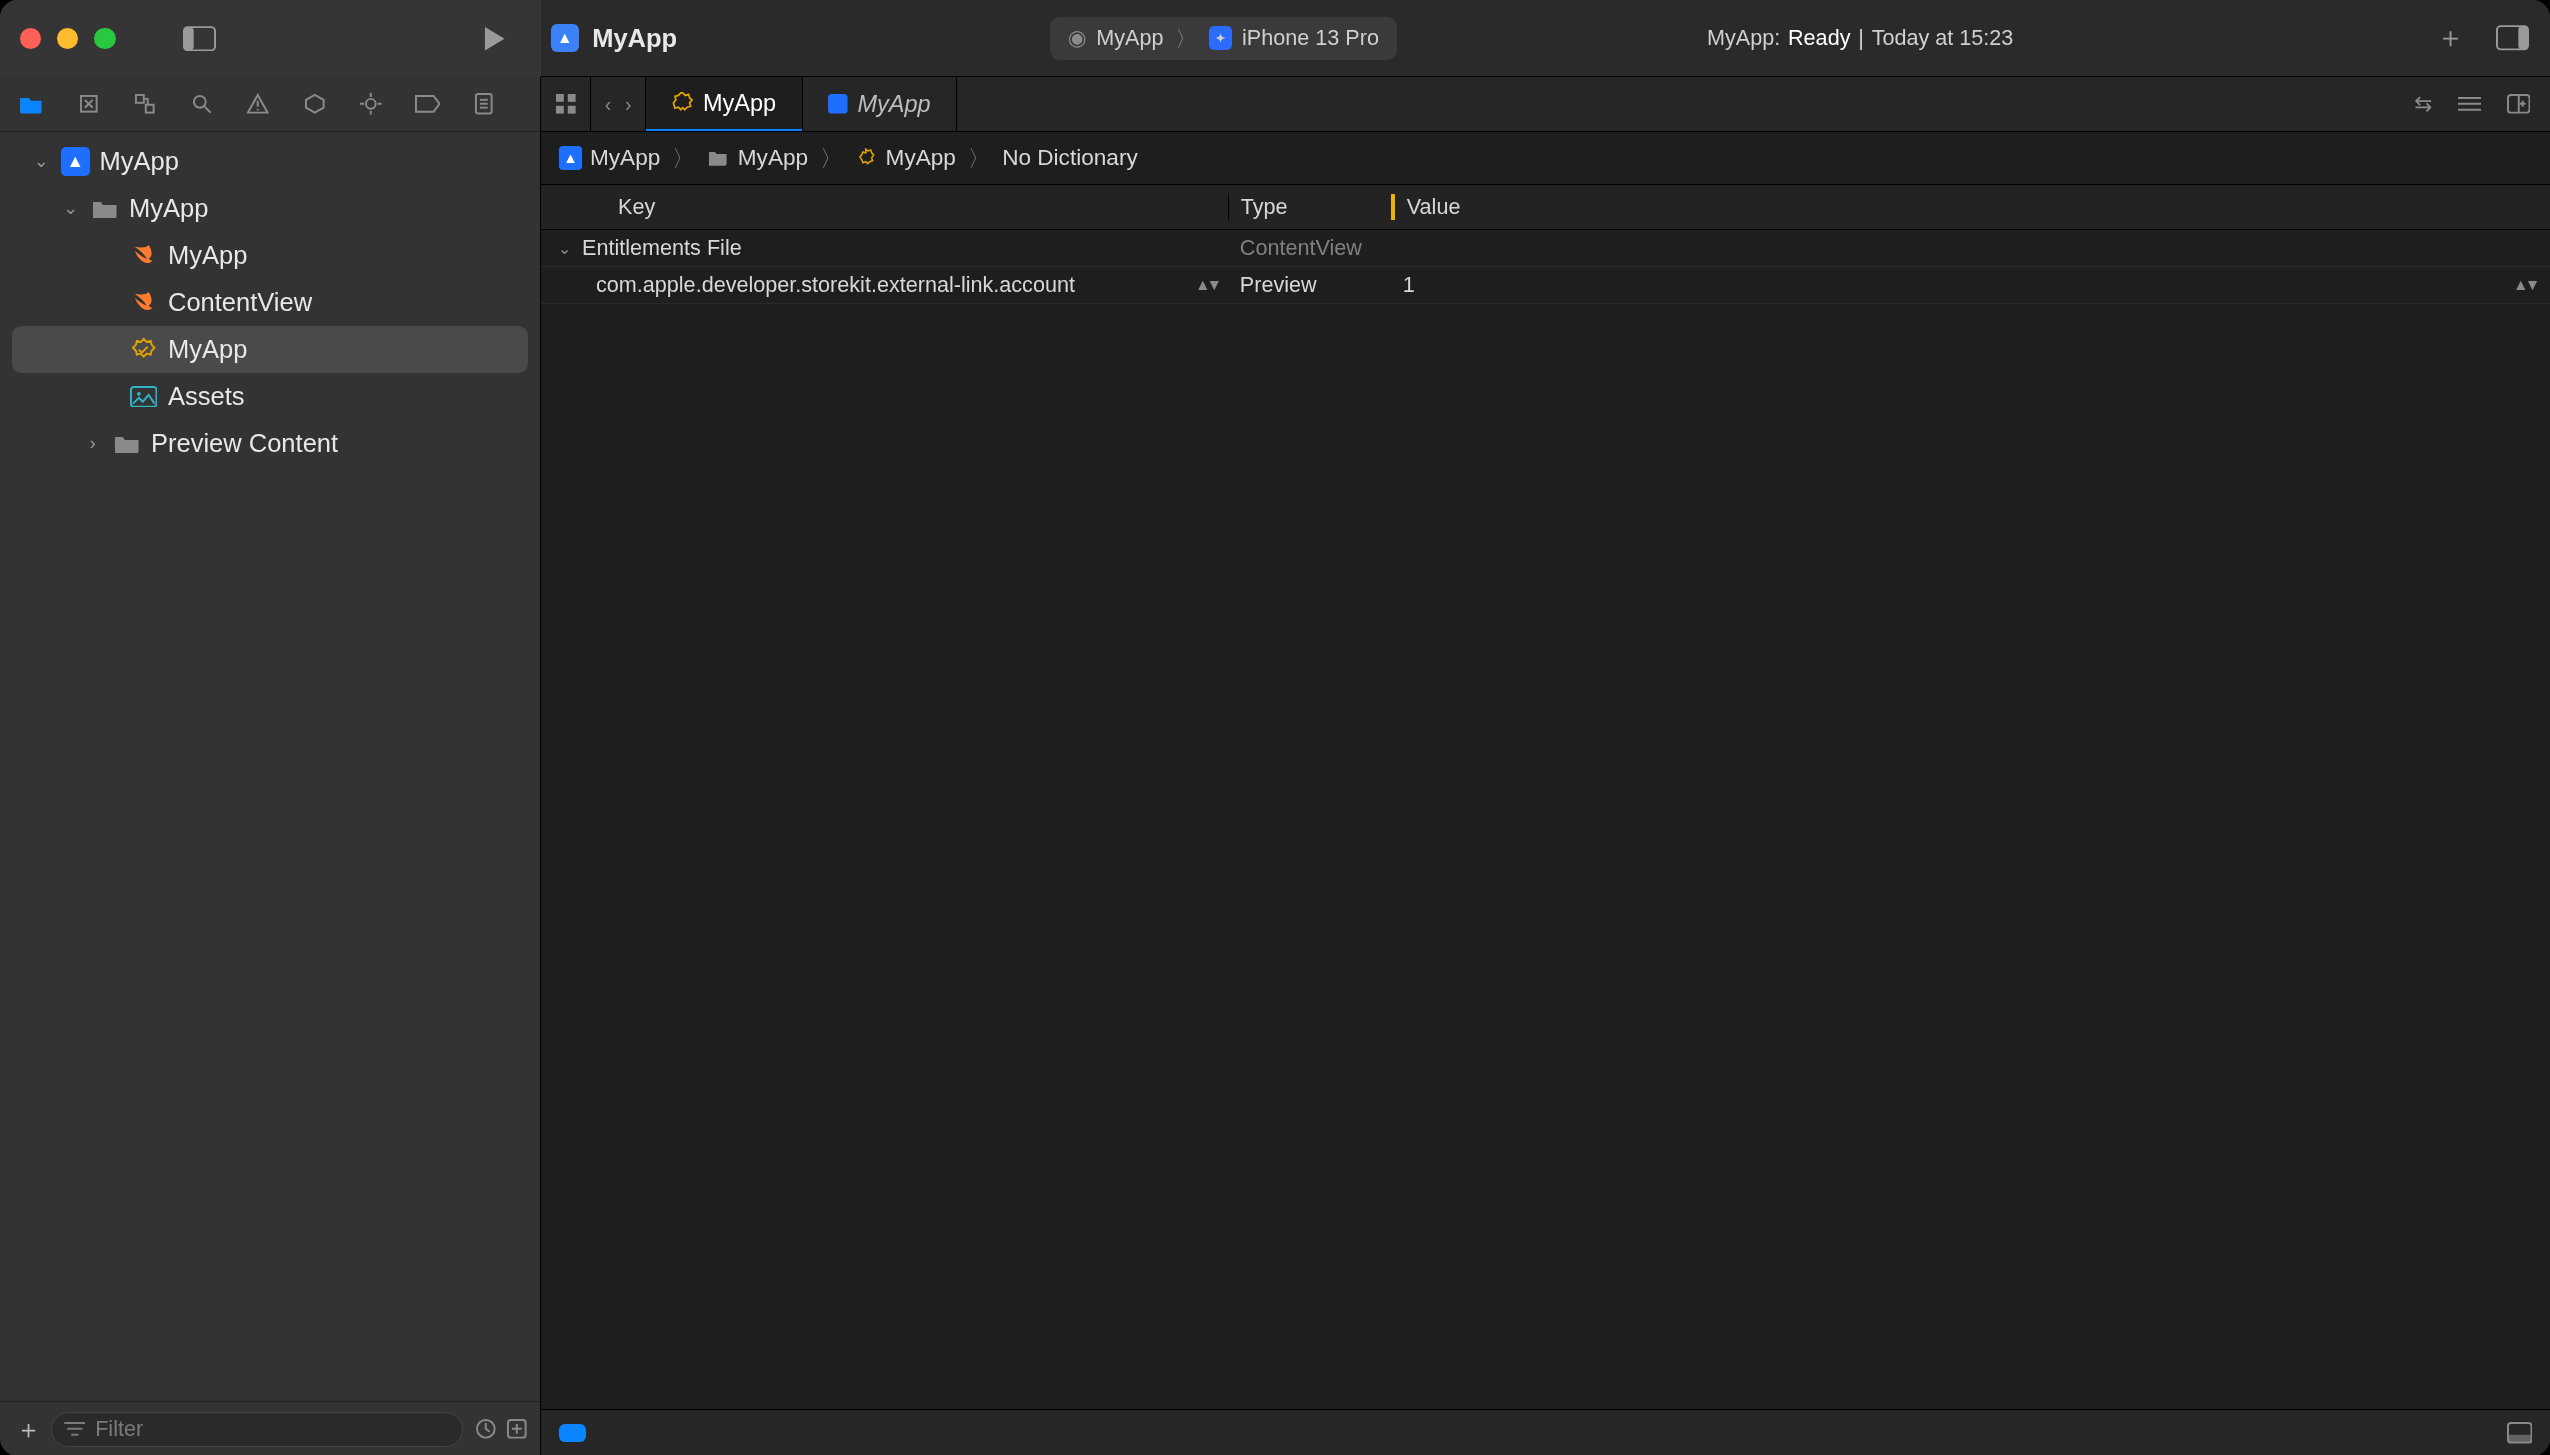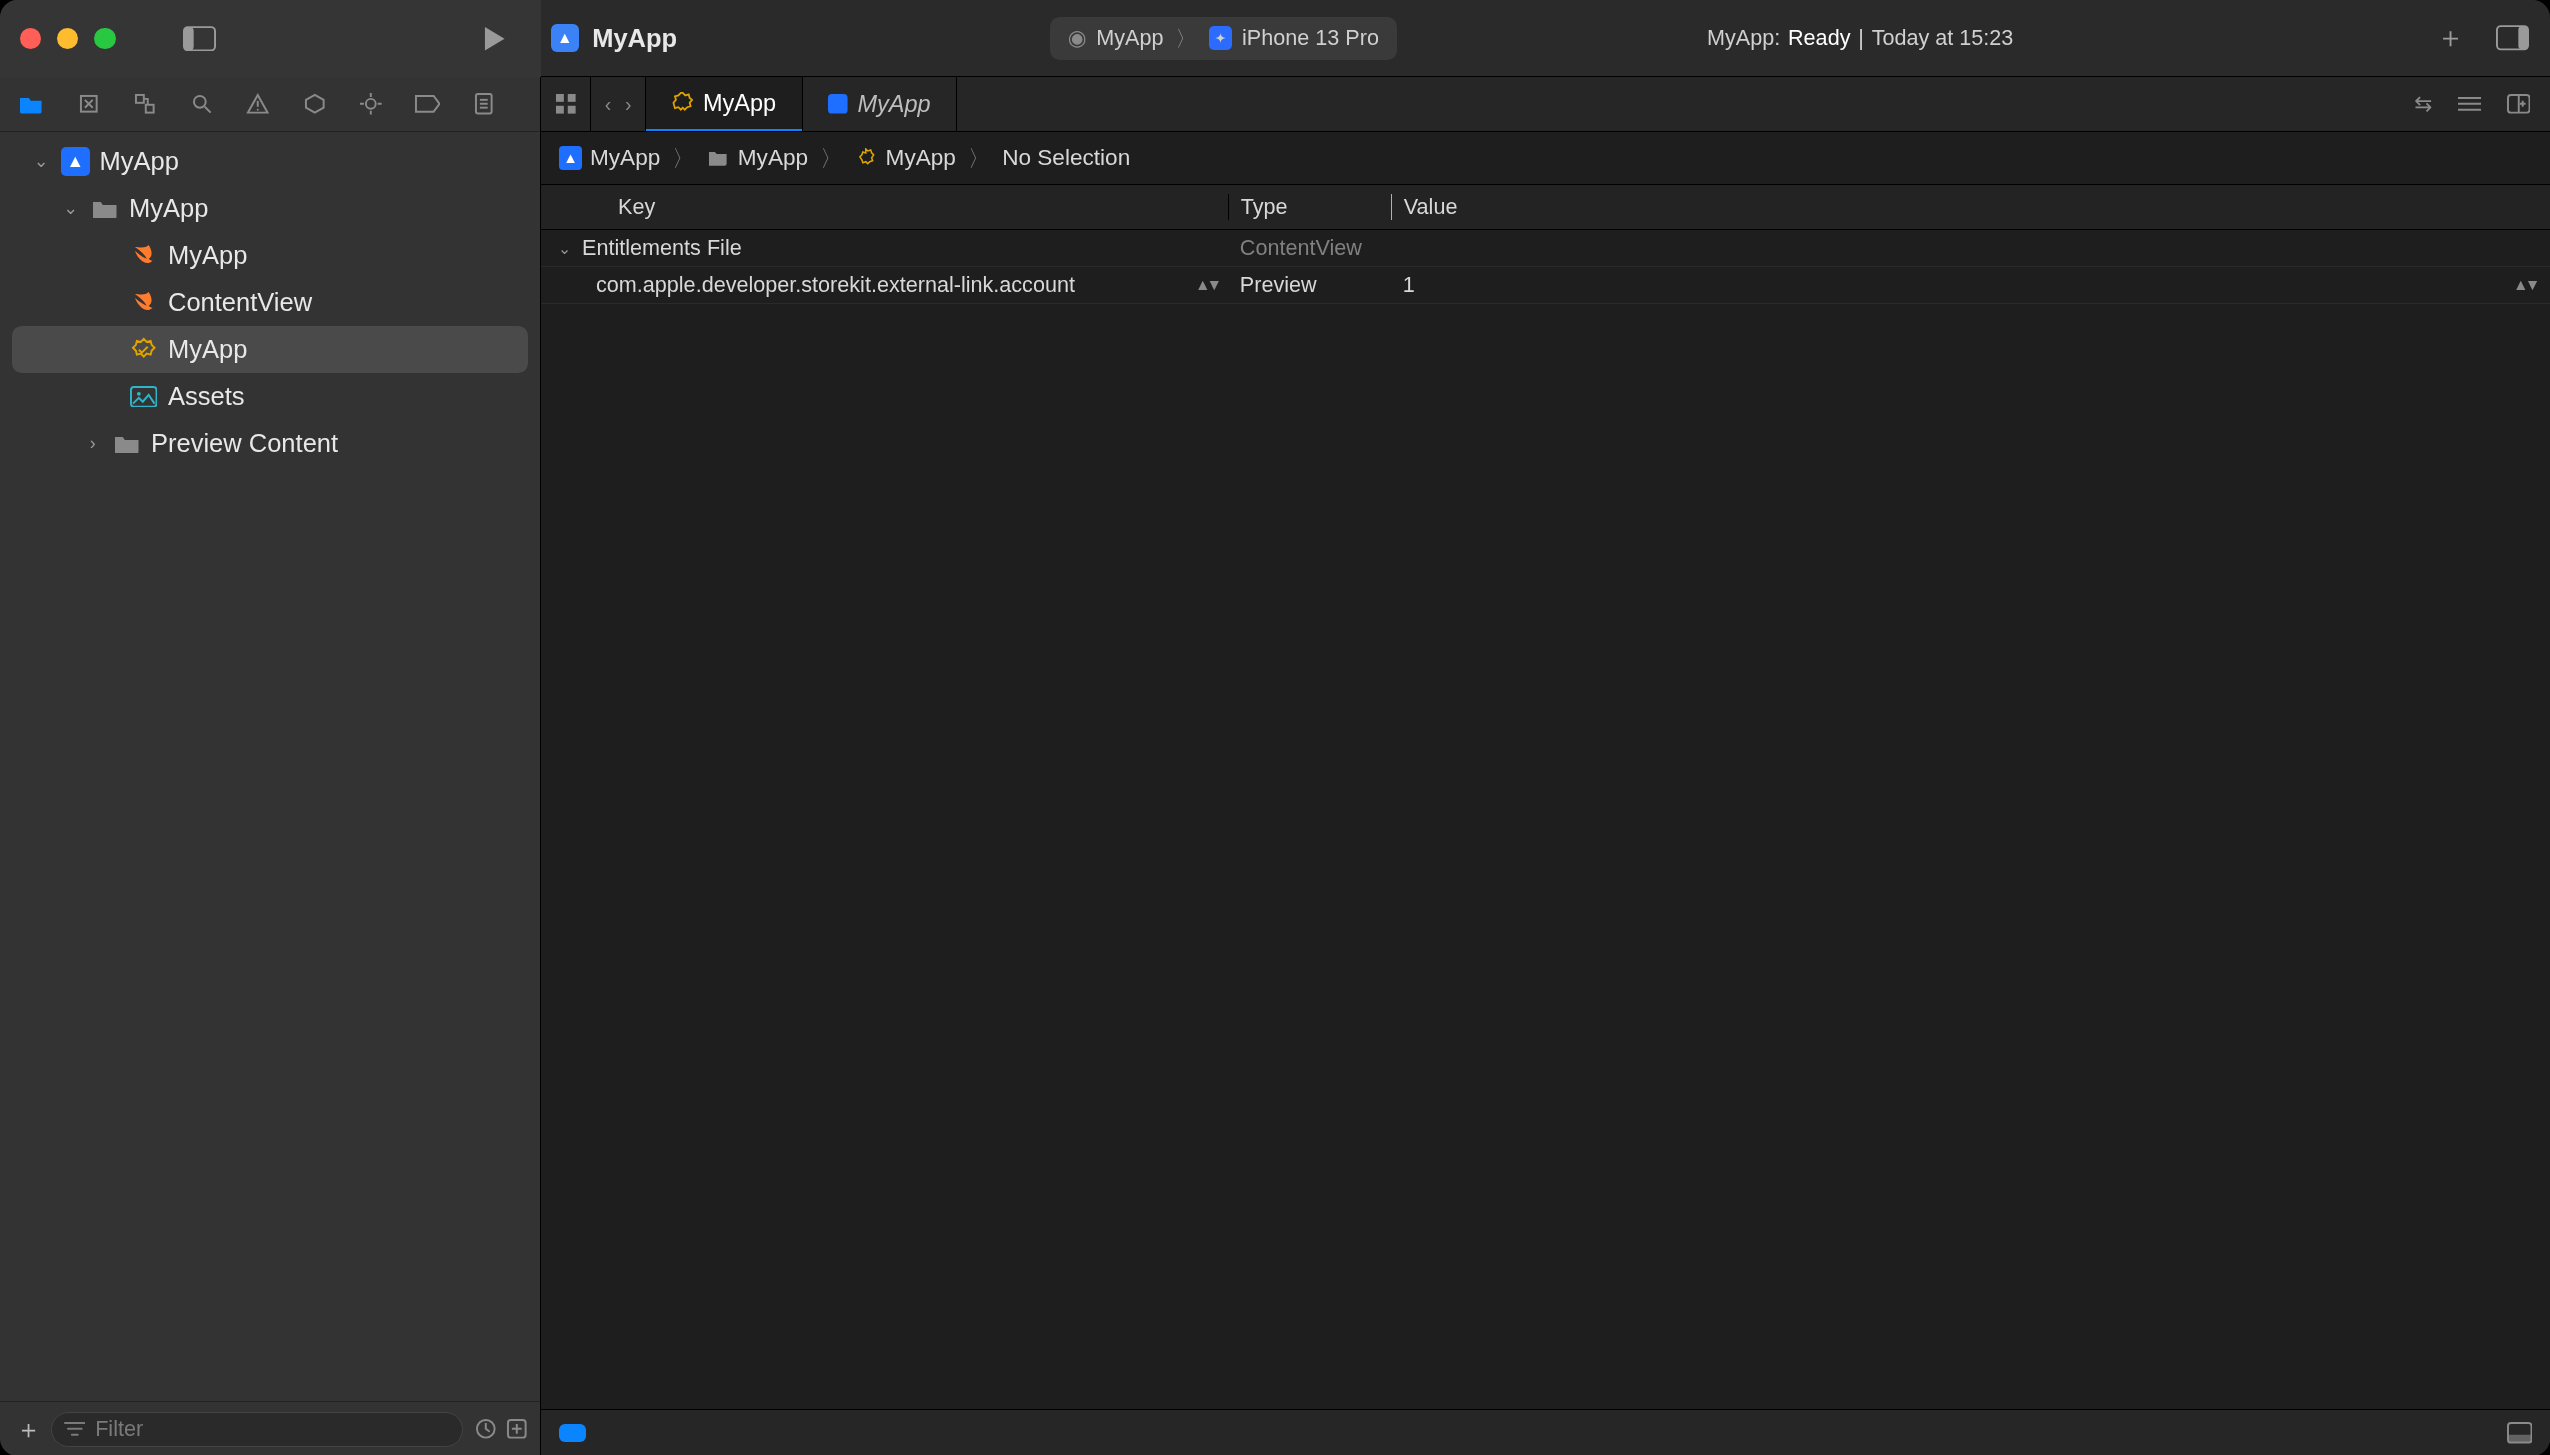--- a/index.html
+++ b/index.html
@@ -74,21 +74,21 @@
 .jumpbar .ji { display:flex; align-items:center; gap:7.8px; }
 .jumpbar .ji .ic { width:23.5px;height:23.5px; display:inline-flex;align-items:center;justify-content:center;border-radius:3.9px; font-size:14.7px;}
 .ic.proj { background:#1e6fff;color:#fff; }
 .ic.folder { color:#8a8a8a; }
 .ic.ent { color:#e0a400; }
 
 
 .plist-header { height:45px; display:flex; background:#232323; border-bottom:1px solid #000; color:#d8d8d8; font-size:21.6px; align-items:center; }
 .col-key { width: 687px; padding-left:77px; }
 .col-type { width: 163px; border-left:1px solid #000; padding-left:11.8px; }
-.col-value { flex:1; border-left:1px solid #eab308; padding-left:11.8px; }
+.col-value { flex:1; border-left:4px solid #eab308; padding-left:11.8px; }
 
 .plist-body { flex:1; background:#1e1e1e; }
 .plist-row { height:37px; display:flex; align-items:center; font-size:21.6px; color:#d8d8d8; border-bottom:1px solid #2a2a2a; }
 .plist-row .k { width:687px; display:flex; align-items:center; gap:7.8px; }
 .plist-row .t { width:163px; padding-left:11.8px; }
 .plist-row .v { flex:1; padding-left:11.8px; display:flex; align-items:center; }
 .plist-row .dim { color:#808080; font-style: normal; }
 .plist-row .disc { width:19.6px; color:#9a9a9a; font-size:15.7px; display:inline-block; text-align:center; margin-left:13.7px;}
 .plist-row.child .k { padding-left:55px;gap:11px; }
 .stepper { color:#8a8a8a; font-size:15.7px; margin-left:auto; margin-right:9.8px; letter-spacing:-3.9px; }
@@ -384,21 +384,21 @@
         <div class="ji">
           <span class="ic ent">
             <svg width="19.6" height="19.6" viewBox="0 0 20 20">
                 <path d="M10 1l2 2 3-1 1 3 2 2-2 3 1 3-3 1-2 2-2-2-3 1-1-3-2-3 2-2 1-3 3 1z" fill="none" stroke="#e0a400" stroke-width="1.6"></path>
               </svg>
           </span>
           <span>MyApp</span>
         </div>
         <span class="chev">〉</span>
         <div class="ji">
-          <span>No Selection</span>
+          <span>No Dictionary</span>
         </div>
       </div>
 
       <div class="plist-header">
         <div class="col-key">Key</div>
         <div class="col-type">Type</div>
         <div class="col-value">Value</div>
       </div>
 
       <div class="plist-body">

